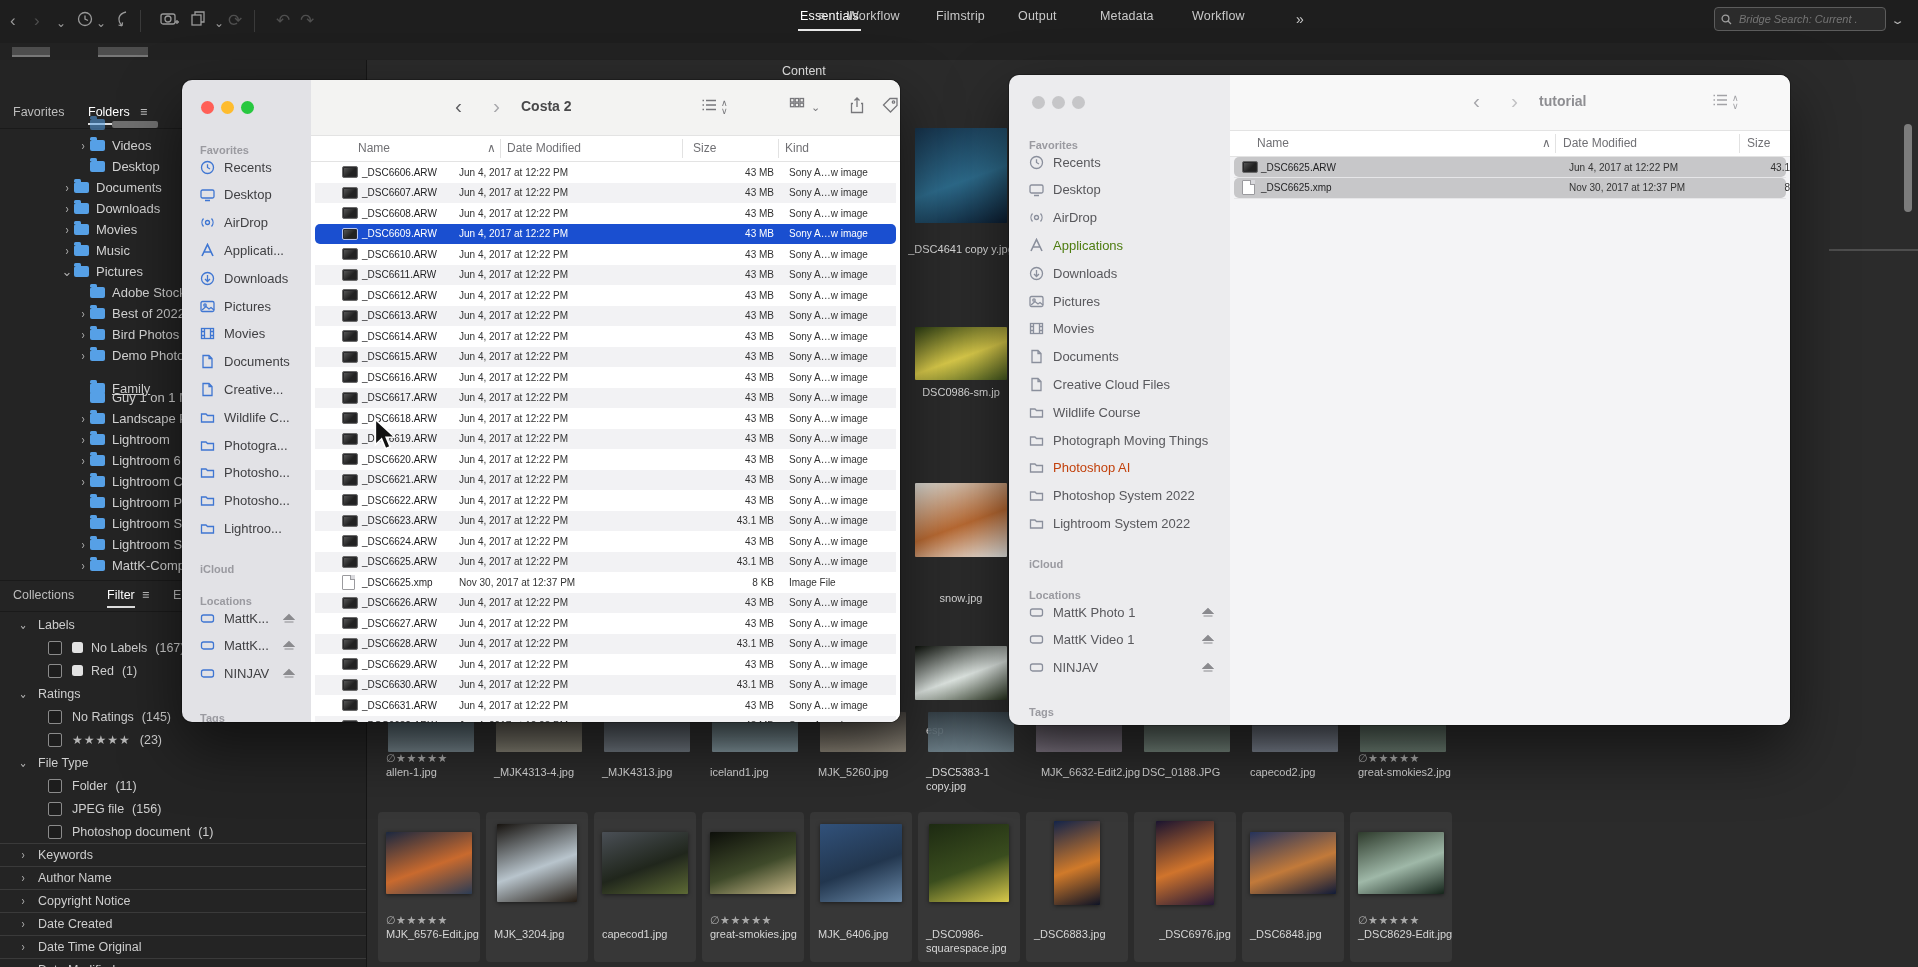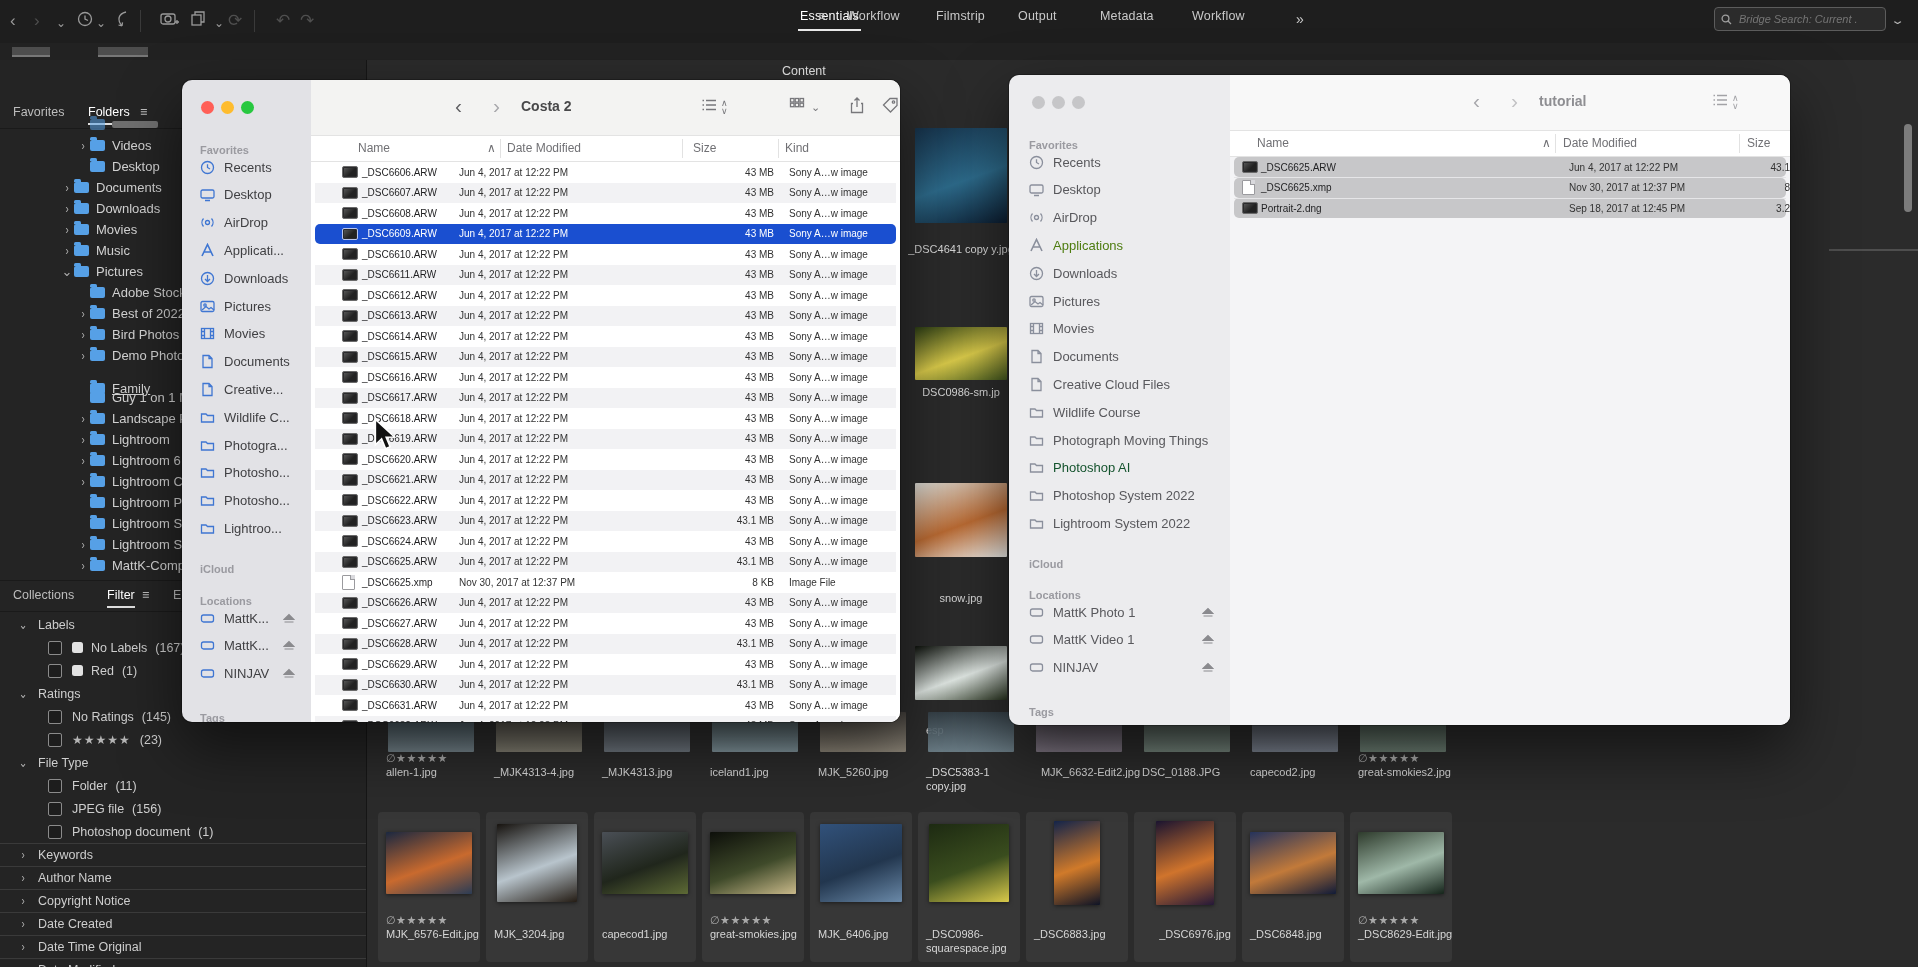--- a/index.html
+++ b/index.html
@@ -913,21 +913,21 @@
             </svg>
           </div>
           <div style="overflow: hidden; text-overflow: ellipsis; color: rgb(88, 88, 92);">Photograph Moving Things</div>
         </div>
         <div class="fitem" style="left: 20px; top: 380.8px; width: 195px;">
           <div class="ic">
             <svg width="15" height="15" viewBox="0 0 15 15" style="stroke:#8a8f9c;fill:none;stroke-width:1.3">
               <path d="M1.5 4 V12 H13.5 V5.5 H7.5 L6 4 Z"></path>
             </svg>
           </div>
-          <div style="overflow: hidden; text-overflow: ellipsis; color: #14532d;">Photoshop AI</div>
+          <div style="overflow: hidden; text-overflow: ellipsis; color: #c2410c;">Photoshop AI</div>
         </div>
         <div class="fitem" style="left: 20px; top: 408.6px; width: 195px;">
           <div class="ic">
             <svg width="15" height="15" viewBox="0 0 15 15" style="stroke:#8a8f9c;fill:none;stroke-width:1.3">
               <path d="M1.5 4 V12 H13.5 V5.5 H7.5 L6 4 Z"></path>
             </svg>
           </div>
           <div style="overflow: hidden; text-overflow: ellipsis; color: rgb(88, 88, 92);">Photoshop System 2022</div>
         </div>
         <div class="fitem" style="left: 20px; top: 436.4px; width: 195px;">
@@ -1009,26 +1009,20 @@
             <div class="rawic" style="position: absolute; left: 8px;"></div>
             <div style="position: absolute; left: 27px;">_DSC6625.ARW</div>
             <div style="position: absolute; left: 335px; color: rgb(51, 51, 51);">Jun 4, 2017 at 12:22 PM</div>
             <div style="position: absolute; width: 70px; text-align: right; left: 486px; color: rgb(51, 51, 51);">43.1</div>
           </div>
           <div class="frowline" style="left: 4px; right: 4px; top: 20.5px; background: rgb(199, 199, 201); border-radius: 5px; color: rgb(31, 31, 33);">
             <div class="docic" style="position: absolute; left: 8px;"></div>
             <div style="position: absolute; left: 27px;">_DSC6625.xmp</div>
             <div style="position: absolute; left: 335px; color: rgb(51, 51, 51);">Nov 30, 2017 at 12:37 PM</div>
             <div style="position: absolute; width: 70px; text-align: right; left: 486px; color: rgb(51, 51, 51);">8</div>
-          </div>
-          <div class="frowline" style="left: 4px; right: 4px; top: 41px; background: rgb(199, 199, 201); border-radius: 5px; color: rgb(31, 31, 33);">
-            <div class="rawic" style="position: absolute; left: 8px;"></div>
-            <div style="position: absolute; left: 27px;">Portrait-2.dng</div>
-            <div style="position: absolute; left: 335px; color: rgb(51, 51, 51);">Sep 18, 2017 at 12:45 PM</div>
-            <div style="position: absolute; width: 70px; text-align: right; left: 486px; color: rgb(51, 51, 51);">3.2</div>
           </div>
           <div class="abs" style="left: 4px; right: 4px; top: 20px; height: 1px; background: rgb(230, 230, 232);"></div>
           <div class="abs" style="left: 4px; right: 4px; top: 40.5px; height: 1px; background: rgb(230, 230, 232);"></div>
         </div>
       </div>
     </div>
 
   <div class="abs" style="left:373px;top:418px;z-index:50;">
     <svg width="26" height="34" viewBox="0 0 17 24">
         <path d="M1 1 L1 19 L5.4 14.8 L8.2 21.6 L11.4 20.2 L8.6 13.6 L14.5 13.4 Z" fill="#111" stroke="#fff" stroke-width="1.1"></path>

